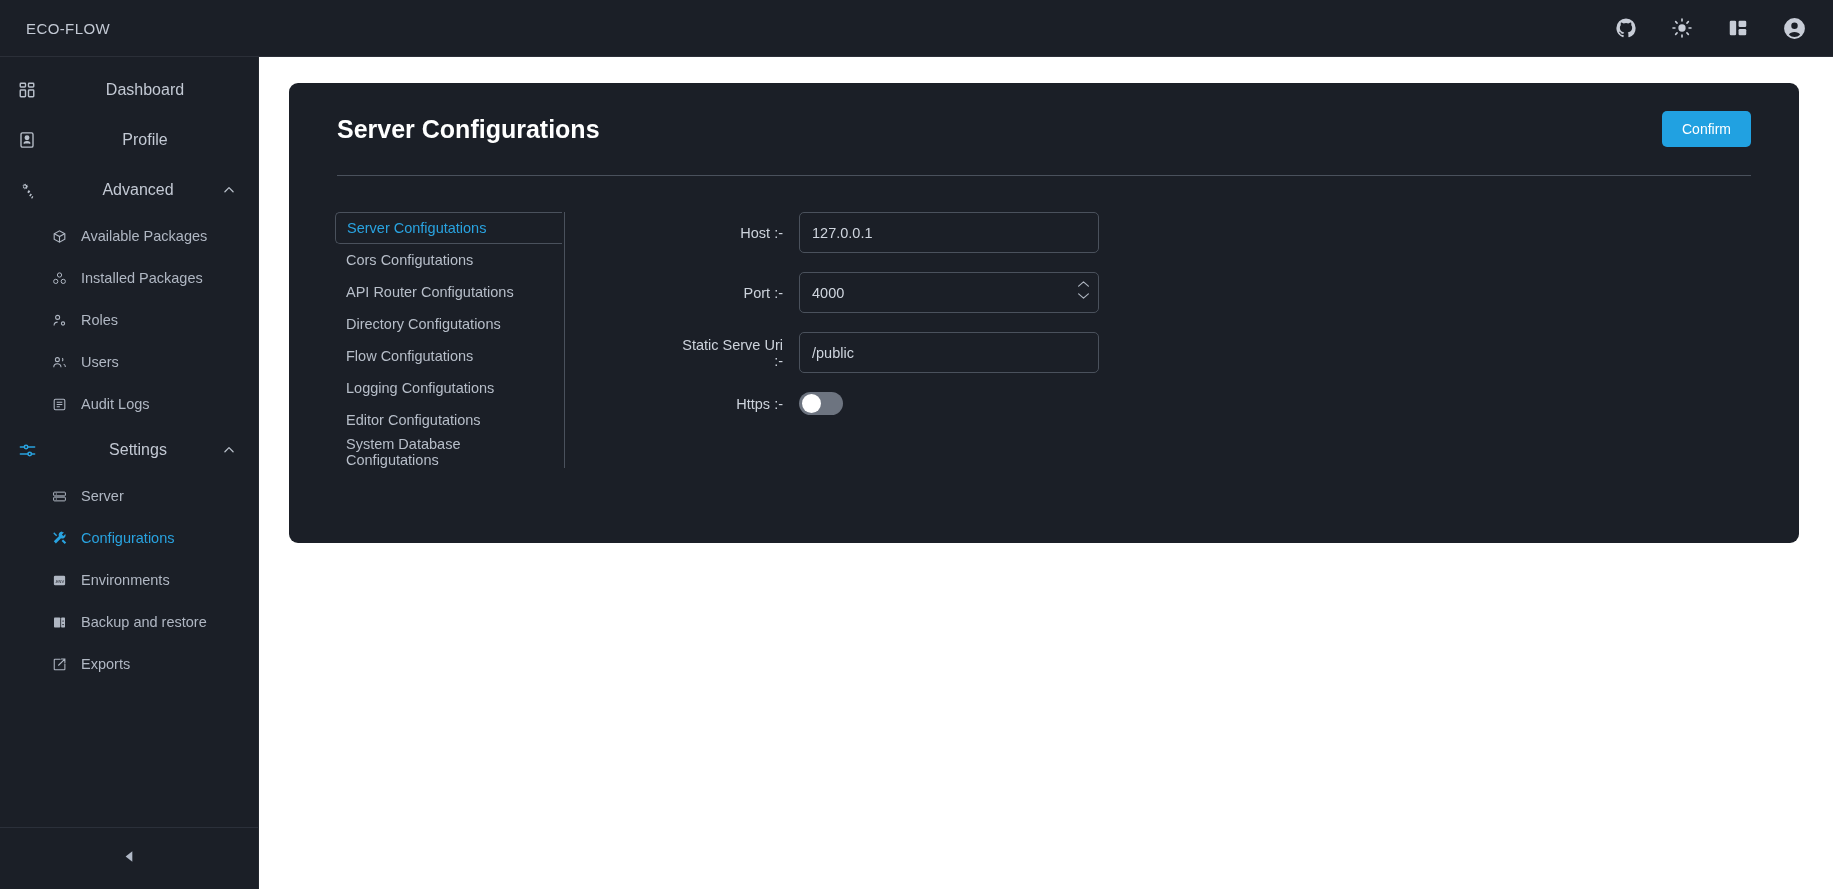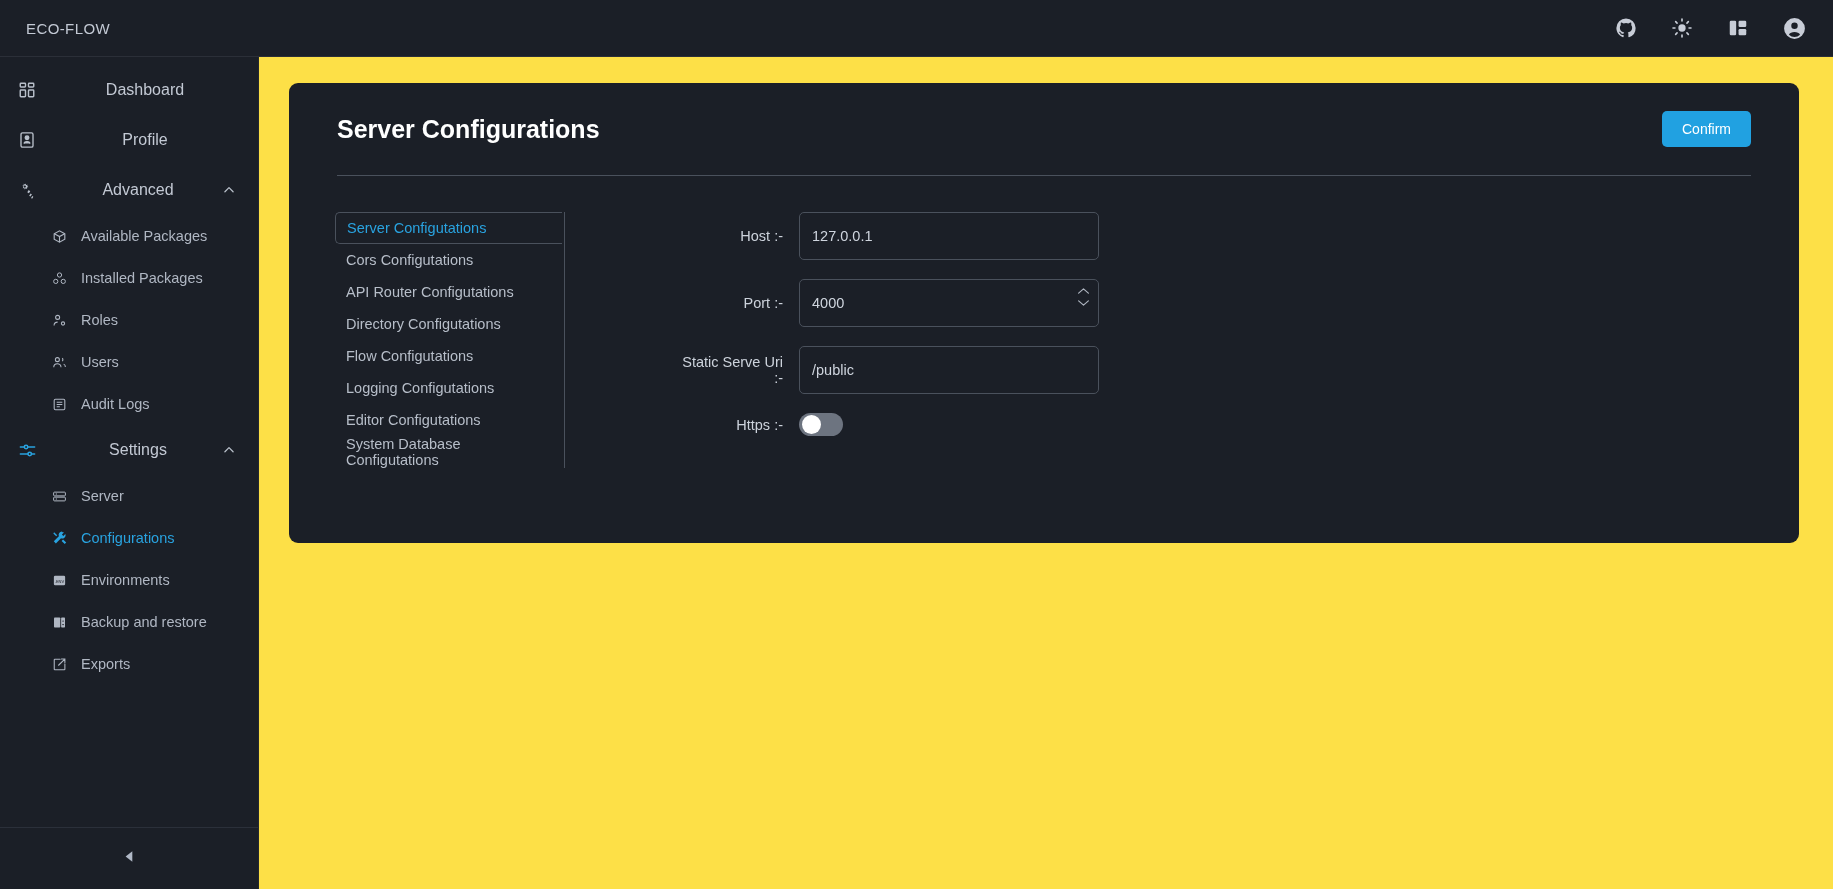--- a/index.html
+++ b/index.html
@@ -77,21 +77,21 @@
     display: flex; align-items: center; justify-content: center;
   }
   .collapse-btn {
     width: 34px; height: 34px; cursor: pointer;
     display: flex; align-items: center; justify-content: center;
     color: #b0b8c6;
   }
 
   
   .main {
-    flex: 1; min-width: 0; background: #fde047;
+    flex: 1; min-width: 0; background: #ffffff;
     padding: 26px 34px 34px 30px;
     overflow: hidden;
   }
   .card {
     background: #1b1f27;
     border-radius: 9px;
     padding: 22px 32px 30px 32px;
     min-height: 460px;
   }
   .card-head {
@@ -142,21 +142,21 @@
     display: flex; align-items: center;
     margin-bottom: 19px;
   }
   .flabel {
     width: 118px; min-width: 118px;
     text-align: right; padding-right: 16px;
     color: #cdd3dc; font-size: 14.5px;
   }
   .fctrl { position: relative; }
   .finput {
-    width: 300px; height: 48px;
+    width: 300px; height: 41px;
     background: #1b1f27;
     border: 1px solid #4a515c;
     border-radius: 5px;
     color: #cfd5de; font-size: 14.5px;
     font-family: "Liberation Sans", sans-serif;
     padding: 0 12px;
     outline: none;
   }
   .finput.num { padding-right: 34px; }
   .spin {

